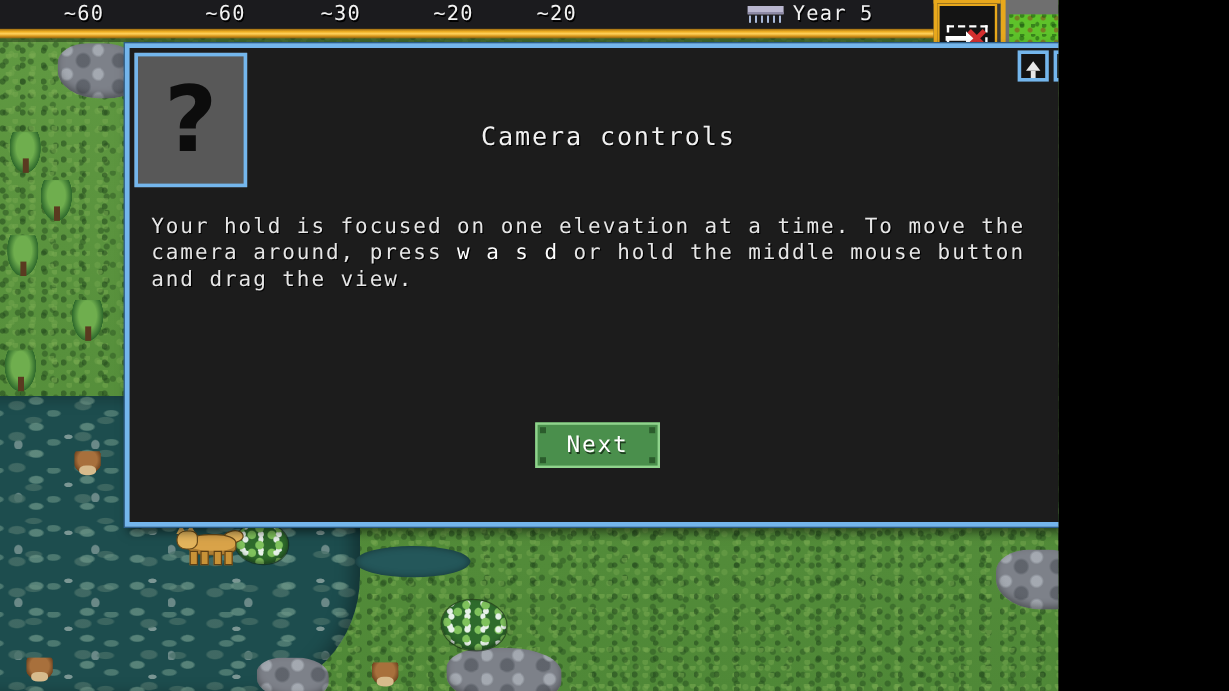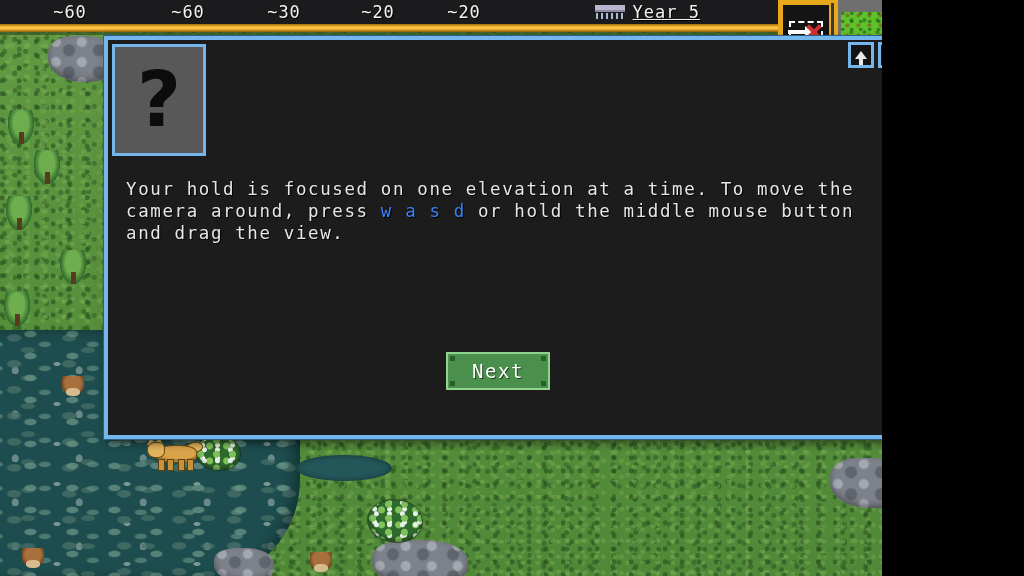--- a/index.html
+++ b/index.html
@@ -379,21 +379,21 @@
   .dialog-body {
     position: absolute;
     left: 18px; top: 138px; right: 18px;
     color: #e6e6e6;
     font-size: 17.5px;
     line-height: 22px;
     letter-spacing: 1.6px;
     text-shadow: 1px 1px 0 #000;
     white-space: pre-wrap;
   }
-  .dialog-body .key { color: #3b82f6; }
+  .dialog-body .key { color: #ffffff; }
   .task-row {
     position: absolute;
     left: 18px; top: 214px;
     display: flex;
     align-items: center;
   }
   .task-label {
     color: #e8c41e;
     font-size: 17.5px;
     letter-spacing: 1.6px;
@@ -479,21 +479,21 @@
     <span class="res" style="width:140px;">~60</span>
     <span class="res" style="width:96px;">~60</span>
     <span class="res" style="width:96px;">~30</span>
     <span class="res" style="width:92px;">~20</span>
     <span class="res" style="width:80px;">~20</span>
     <span class="spacer"></span>
     <span class="weather-icon">
       <span class="cloud"></span>
       <span class="rain"></span>
     </span>
-    <span style="margin-right:116px;text-decoration:underline;">Year 5</span>
+    <span style="margin-right:88px;">Year 5</span>
   </div>
   <div class="topbar-gold"></div>
   <div class="topbar-gold-shadow"></div>
 
   <div class="sidepanel">
     <div class="buttons">
       <div class="side-btn tall">
         <span class="sel-icon">
           <span class="dash"></span>
           <span class="arrow"></span>
@@ -531,20 +531,21 @@
 
     <div class="win-controls">
       <div class="win-btn">
         <span class="up-arrow"></span>
       </div>
       <div class="win-btn">
         <span class="x-mark"></span>
       </div>
     </div>
 
+    <div class="dialog-title">Camera controls</div>
 
     <div class="dialog-body"><span>Your hold is focused on one elevation at a time. To move the camera around, press </span><span class="key">w a s d</span><span> or hold the middle mouse button and drag the view.</span></div>
 
 
     <div class="next-button">
       <span class="corner c1"></span>
       <span class="corner c2"></span>
       <span class="corner c3"></span>
       <span class="corner c4"></span>
       <span>Next</span>

